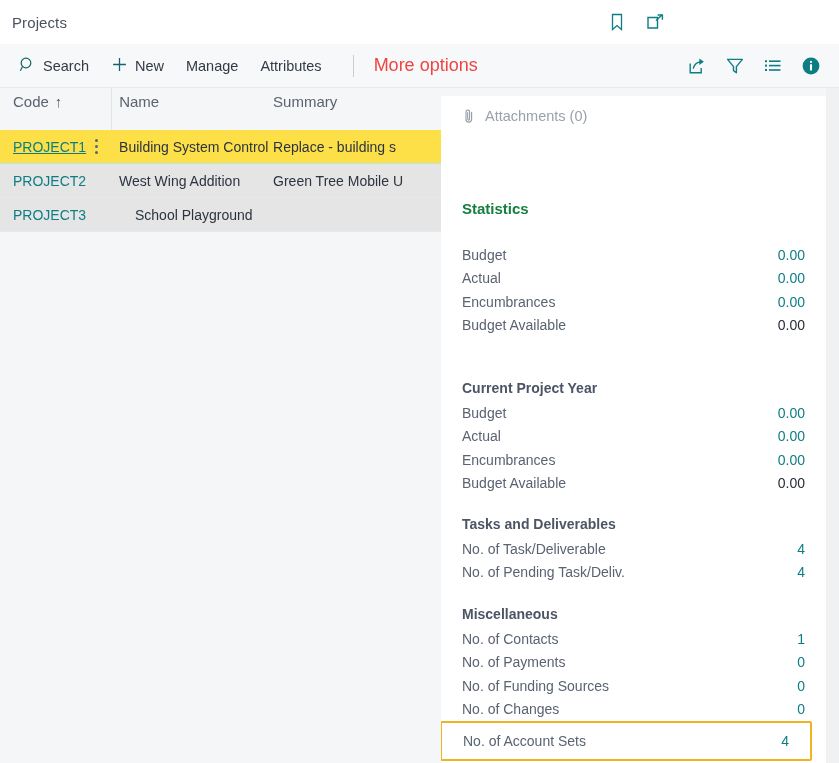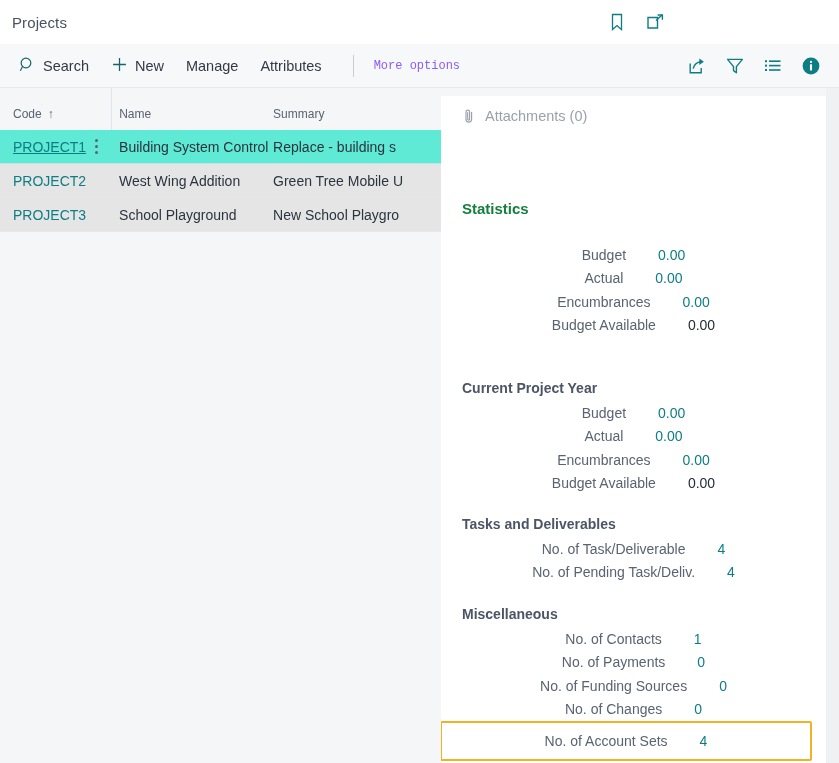--- a/index.html
+++ b/index.html
@@ -63,25 +63,24 @@
     cursor: pointer;
     white-space: nowrap;
   }
   .cmd-item:first-child { margin-left: 8px; }
   .cmd-sep {
     width: 1px; height: 22px;
     background: #c9cdd2;
     margin: 0 12px 0 20px;
   }
   .cmd-more {
-    font-size: 12px;
-    color: #8b5cf6;
+    font-size: 18px;
+    color: #ef4444;
     padding: 0 8px;
     cursor: pointer;
-    font-family: Liberation Mono, monospace;
   }
   .cmd-right {
     margin-left: auto;
     display: flex;
     align-items: center;
     gap: 18px;
     margin-right: 18px;
   }
   .cmd-ico { width: 20px; height: 20px; display: block; cursor: pointer; }
 
@@ -94,41 +93,41 @@
     overflow: hidden;
   }
   .grid-header {
     position: relative;
     height: 42px;
     background: #f5f6f7;
     display: flex;
     align-items: flex-end;
   }
   .gh-cell {
-    font-size: 12px;
+    font-size: 15px;
     color: #5a6372;
-    padding-bottom: 9px;
+    padding-bottom: 20px;
     white-space: nowrap;
     overflow: hidden;
     cursor: pointer;
   }
   .gh-code { width: 128px; padding-left: 13px; border-right: 1px solid #e2e5e8; height: 42px; display: flex; align-items: flex-end; }
   .gh-name { width: 180px; padding-left: 7px; }
   .gh-sum  { width: 200px; padding-left: 5px; }
 
   .grid-rows { background: #ffffff; }
   .grid-row {
     display: flex;
     align-items: center;
     height: 34px;
     border-bottom: 1px solid #e6e8ea;
     background: #e5e5e5;
     cursor: pointer;
   }
-  .grid-row.selected { background: #5eead4; border-bottom-color: #b9e7e7; }
+  .grid-row.selected { background: #fde047; border-bottom-color: #b9e7e7; }
   .cell-code {
     width: 128px;
     padding-left: 13px;
     font-size: 14px;
     color: #0d7d84;
     display: flex;
     align-items: center;
     height: 34px;
   }
   .cell-code .codelink { cursor: pointer; }
@@ -222,21 +221,21 @@
   .group-head {
     font-size: 14px;
     font-weight: bold;
     color: #4b5565;
     padding-left: 21px;
     margin-bottom: 5px;
   }
   .stat-row {
     display: flex;
     align-items: center;
-    justify-content: center;
+    justify-content: space-between;
     height: 23.5px;
     padding-left: 21px;
     padding-right: 21px;
     gap: 32px;
   }
   .stat-label { font-size: 14px; color: #5a6372; white-space: nowrap; }
   .stat-value { font-size: 14px; color: #0d7d84; white-space: nowrap; cursor: pointer; }
   .stat-value.plain { color: #262c36; cursor: default; }
   .stat-row.highlight {
     border: 2px solid #f0b323;
@@ -373,21 +372,20 @@
         </div>
         <div class="cell-name">West Wing Addition</div>
         <div class="cell-sum">Green Tree Mobile U</div>
       </div>
 
       <div class="grid-row">
         <div class="cell-code">
           <span class="codelink">PROJECT3</span>
         </div>
         <div class="cell-name">School Playground</div>
-        <div class="cell-sum">New School Playgro</div>
       </div>
 
     </div>
   </div>
 
   <div class="details">
     <div class="details-topline"></div>
 
     <div class="tabs">
       <div class="tab">

